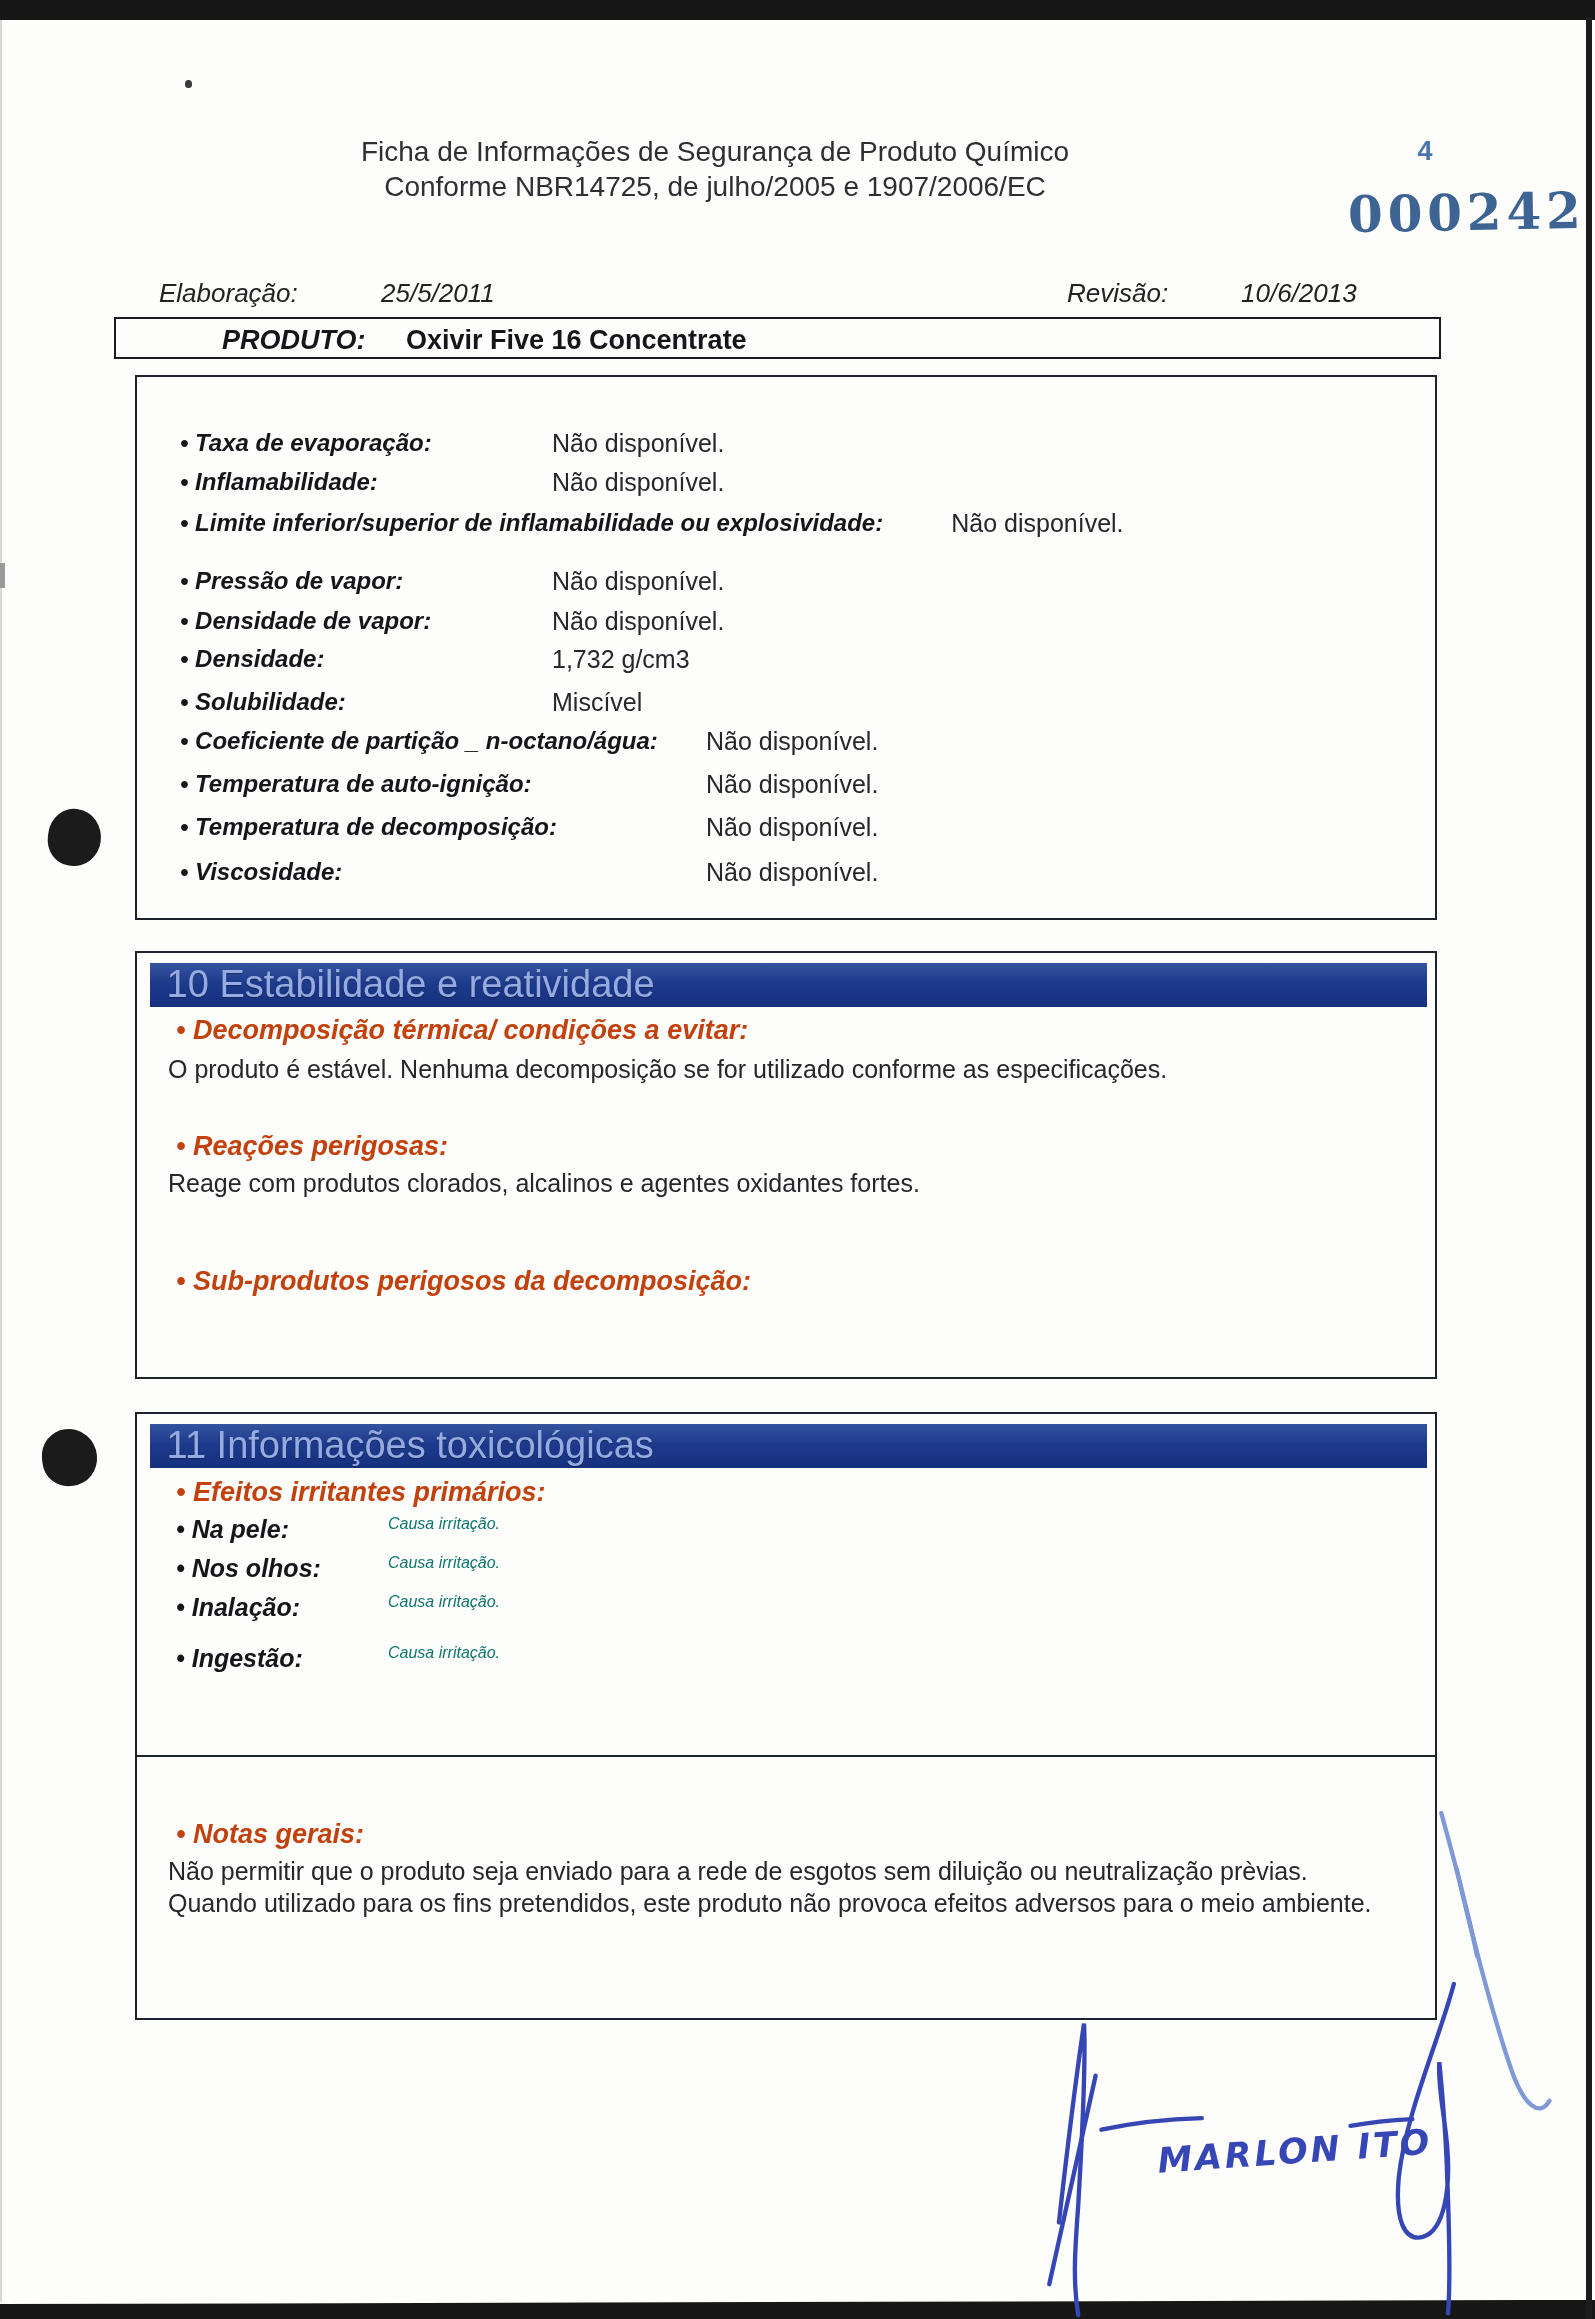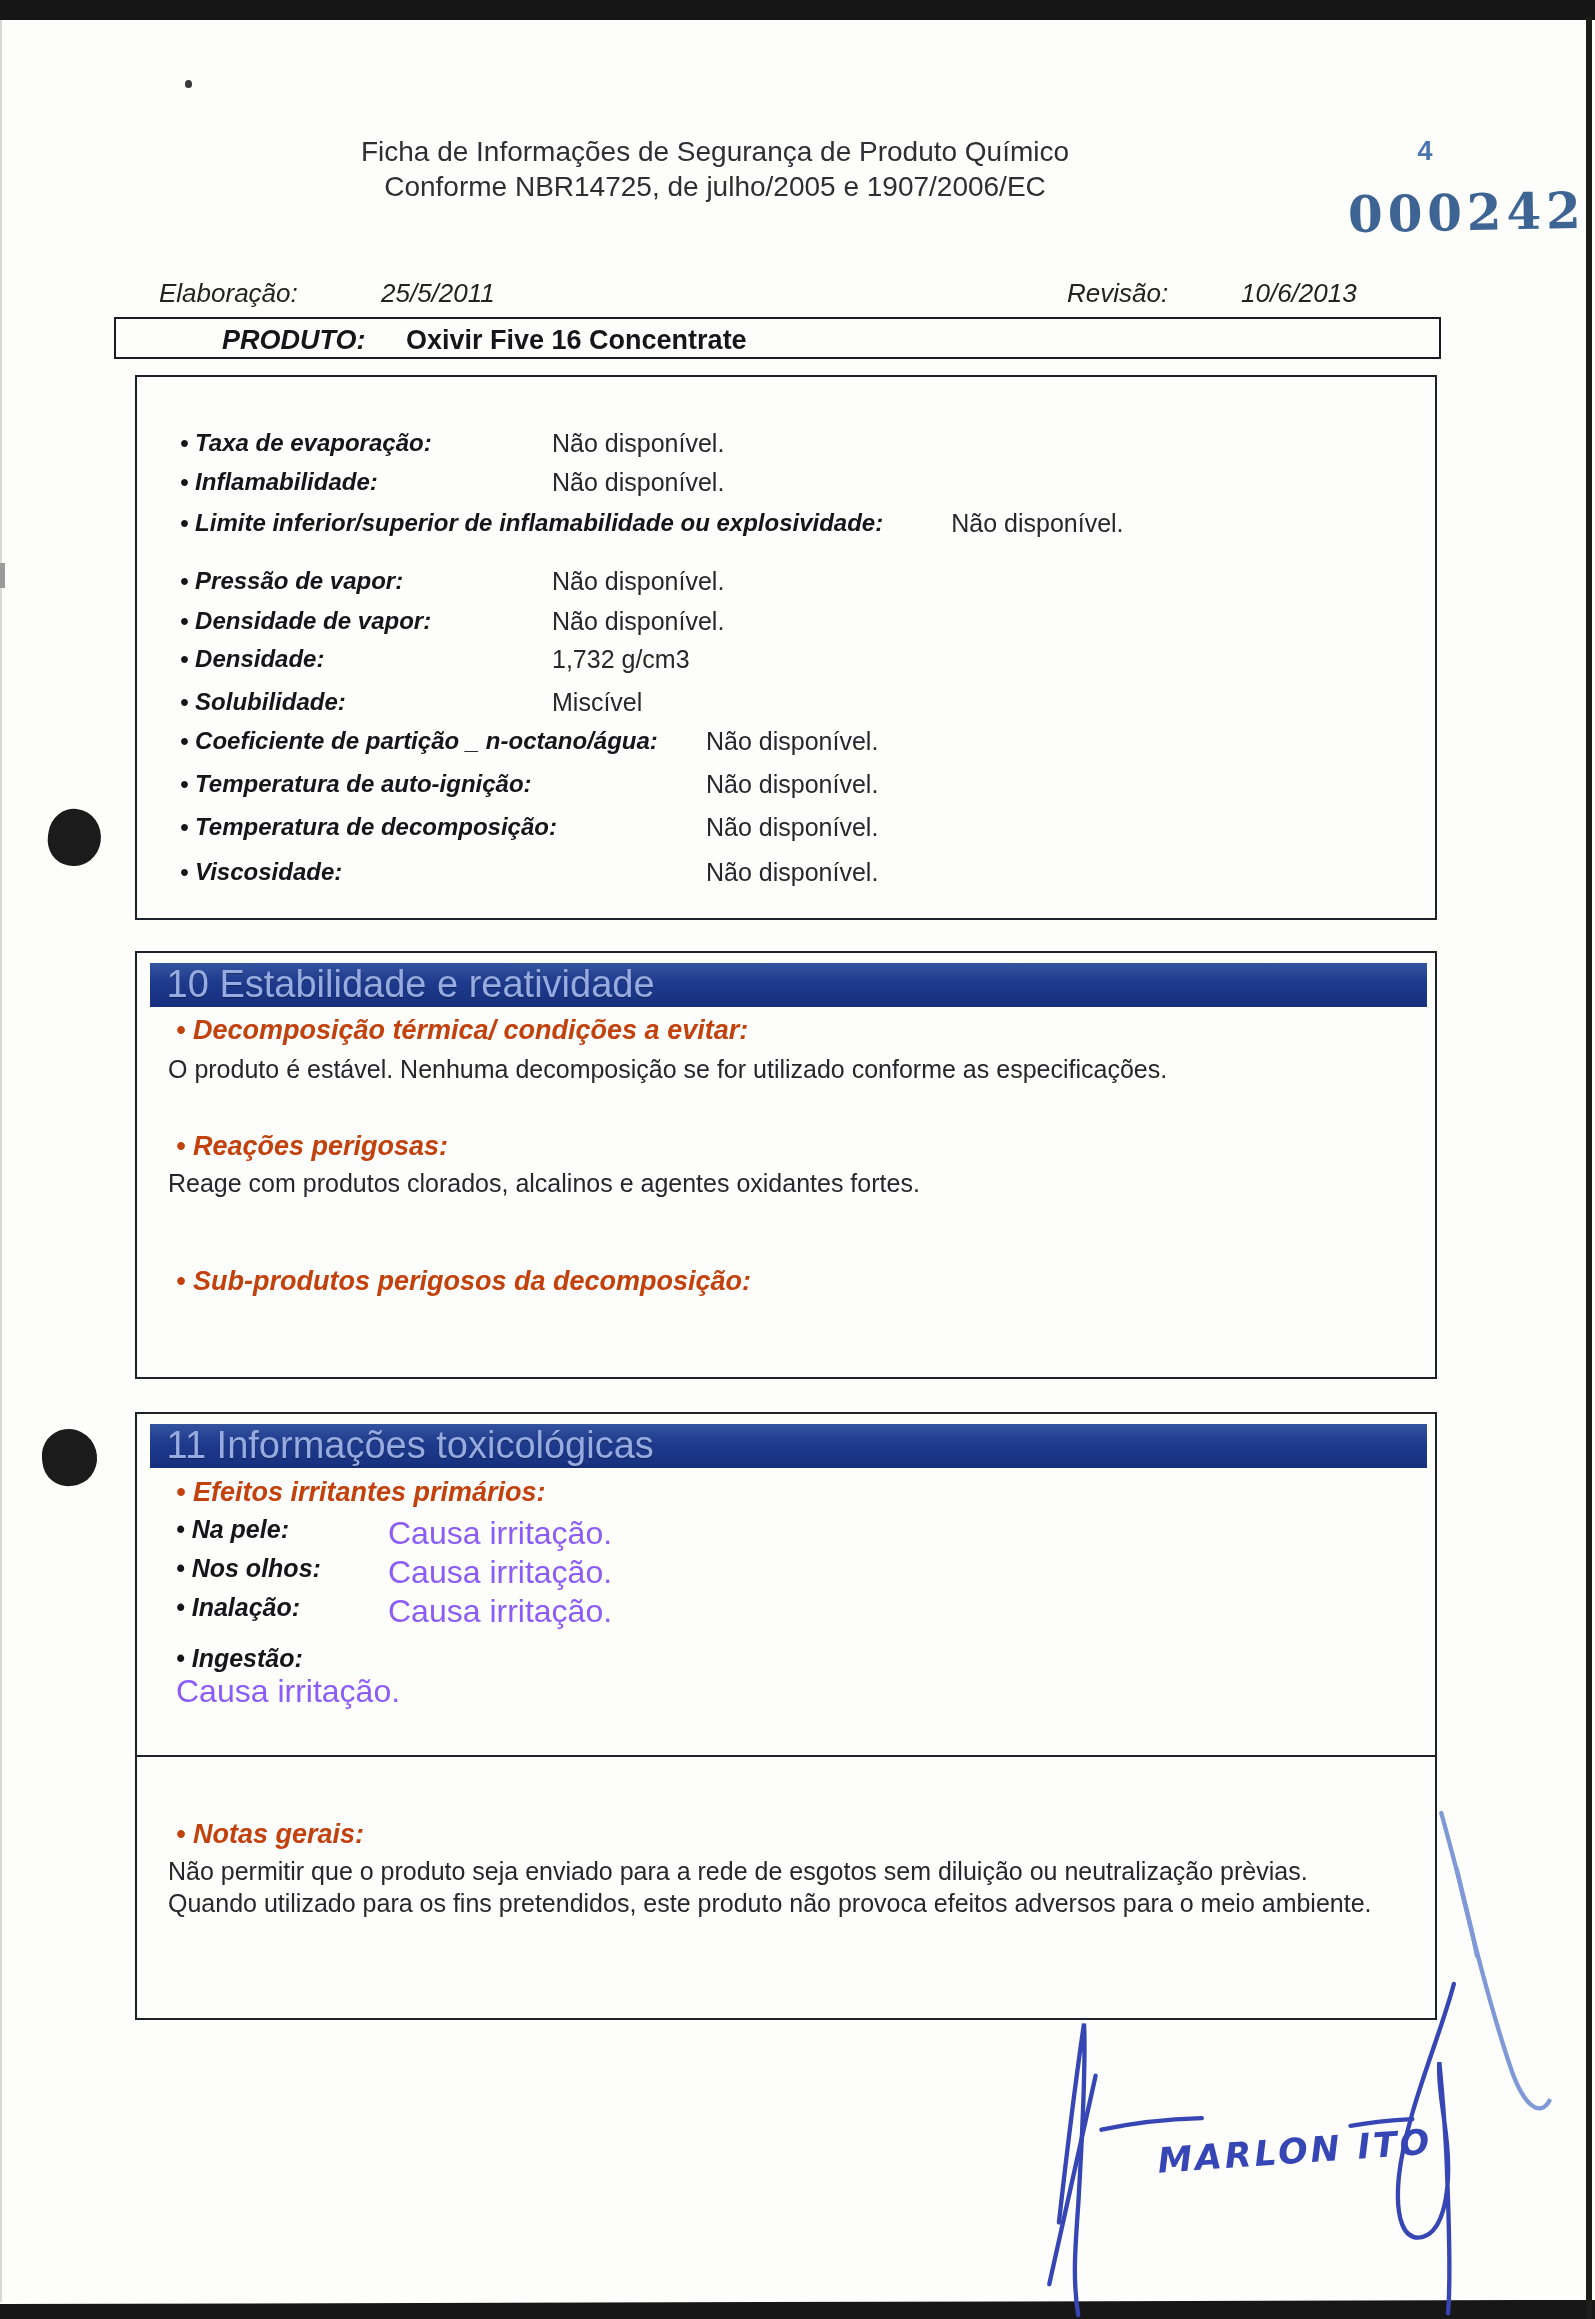--- a/index.html
+++ b/index.html
@@ -64,21 +64,21 @@
     display:flex;align-items:center;}
   .sec-bar .bar-title{font-size:38px;color:#96abdf;padding-left:17px;
     text-shadow:0 1px 1px rgba(0,0,0,0.35);}
 
   .sec-heading{position:absolute;left:39px;font-size:27px;font-weight:bold;font-style:italic;color:#c2410c;}
   .sec-body{position:absolute;left:31px;right:23px;font-size:25px;color:#26262b;}
 
   
   .trow{position:absolute;left:39px;display:flex;}
   .trow .lbl{width:212px;font-size:25px;font-weight:bold;font-style:italic;color:#15151a;}
-  .trow .val{font-size:32px;color:#8b5cf6;}
+  .trow .val{font-size:16px;color:#0f766e;font-style:italic;}
 
   
   .sig{position:absolute;left:966px;top:1786px;width:630px;height:533px;z-index:5;pointer-events:none;}
 </style>
 </head>
 <body>
 
 <div class="page">
 
   <div class="scan-top"></div>
@@ -177,21 +177,21 @@
       <span class="val">Causa irritação.</span>
     </div>
     <div class="trow" style="top:140px;">
       <span class="lbl">• Nos olhos:</span>
       <span class="val">Causa irritação.</span>
     </div>
     <div class="trow" style="top:179px;">
       <span class="lbl">• Inalação:</span>
       <span class="val">Causa irritação.</span>
     </div>
-    <div class="trow" style="top:230px;flex-direction:column;">
+    <div class="trow" style="top:230px;">
       <span class="lbl">• Ingestão:</span>
       <span class="val">Causa irritação.</span>
     </div>
   </div>
 
   <div class="box s12-box">
     <div class="sec-heading" style="top:62px;">• Notas gerais:</div>
     <div class="sec-body" style="top:100px;">Não permitir que o produto seja enviado para a rede de esgotos sem diluição ou neutralização prèvias.</div>
     <div class="sec-body" style="top:132px;">Quando utilizado para os fins pretendidos, este produto não provoca efeitos adversos para o meio ambiente.</div>
   </div>

